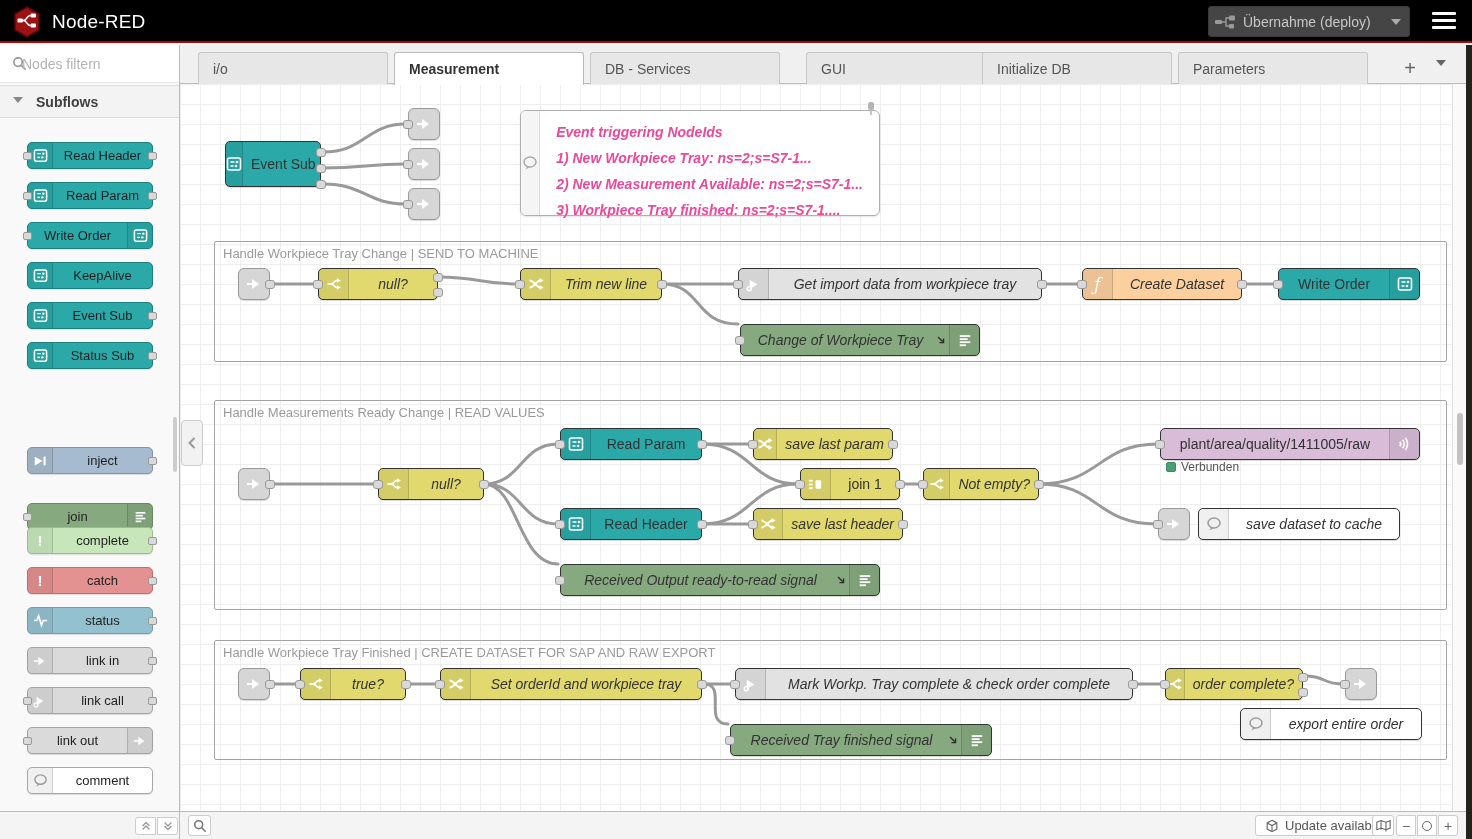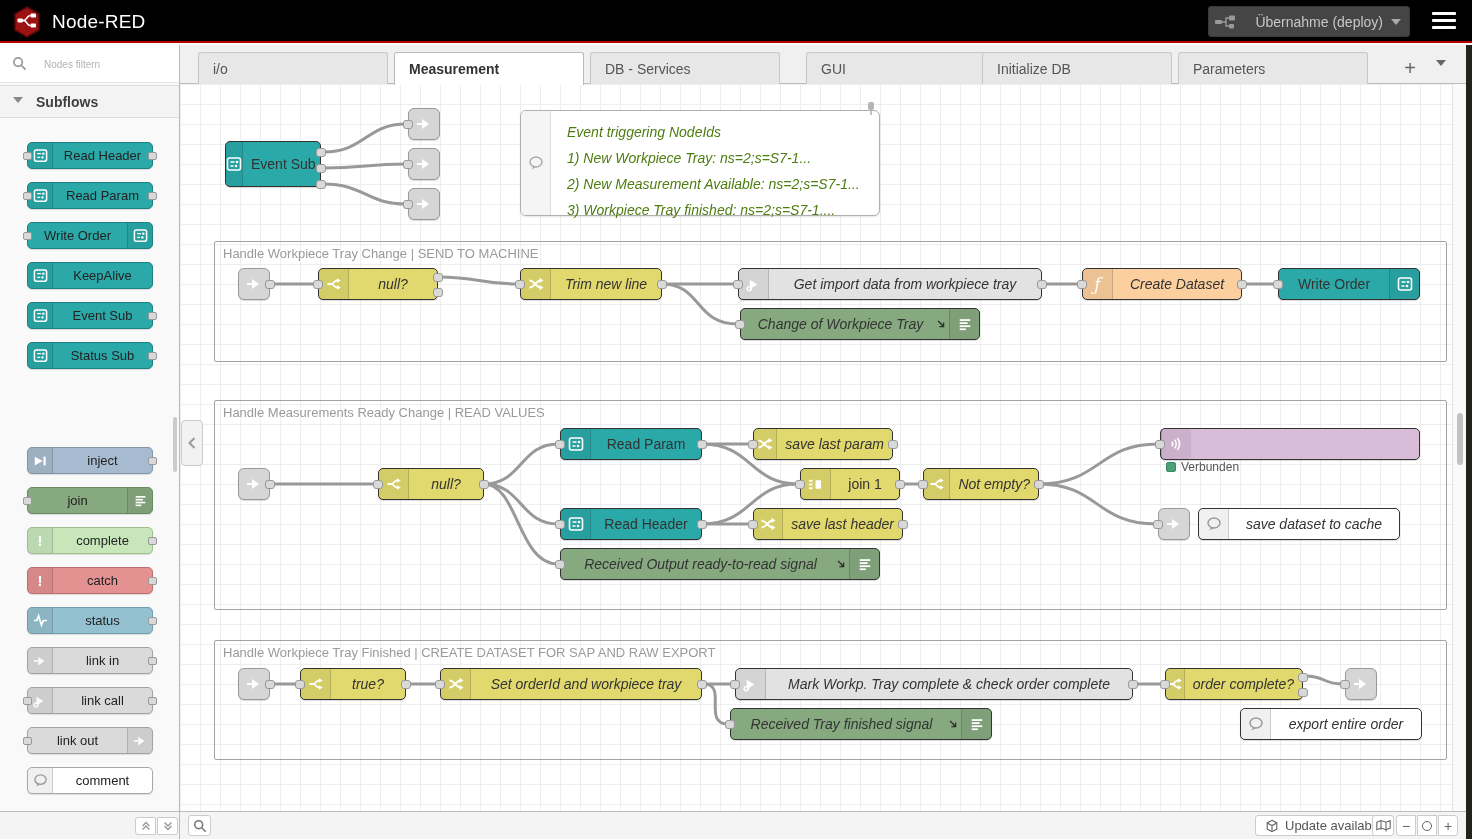--- a/index.html
+++ b/index.html
@@ -4,48 +4,48 @@
 <style>
   * { box-sizing: border-box; margin: 0; padding: 0; }
   html,body { width:1472px; height:839px; overflow:hidden; font-family:"Liberation Sans", sans-serif; background:#fff; }
 
   
   #header { position:absolute; left:0; top:0; width:1472px; height:43px; background:#000; border-bottom:2px solid #bb0000; z-index:50; }
   .logo { position:absolute; left:12px; top:6px; width:30px; height:32px; }
   .app-title { position:absolute; left:52px; top:11px; color:#fff; font-size:19px; letter-spacing:.2px; }
   .deploy-btn { position:absolute; right:62px; top:6px; height:31px; width:202px; background:#454545; border:1px solid #3a3a3a; border-radius:3px; display:flex; align-items:center; cursor:pointer; }
   .deploy-ic { width:34px; display:flex; justify-content:center; }
-  .deploy-label { color:#c7c7c7; font-size:14px; flex:1; text-align:right; }
+  .deploy-label { color:#c7c7c7; font-size:14px; flex:1; text-align:left; }
   .deploy-caret { width:26px; display:flex; justify-content:center; }
   .caret-tri { width:0; height:0; border-left:5px solid transparent; border-right:5px solid transparent; border-top:6px solid #aaa; }
   .burger { position:absolute; right:16px; top:12px; width:24px; cursor:pointer; }
   .burger i { display:block; height:3px; background:#fff; margin-bottom:4px; border-radius:1px; }
 
   
   #palette { position:absolute; left:0; top:45px; width:180px; height:766px; background:#f9f9f9; border-right:1px solid #bbb; z-index:10; }
   .psearch { position:absolute; left:0; top:0; width:179px; height:38px; background:#fff; border-bottom:1px solid #e5e5e5; }
   .psearch svg { position:absolute; left:12px; top:11px; }
-  .psearch input { position:absolute; left:44px; top:6px; width:140px; height:26px; border:none; outline:none; font-size:10px; color:#14532d; background:transparent; font-family:"Liberation Sans",sans-serif; }
+  .psearch input { position:absolute; left:22px; top:6px; width:140px; height:26px; border:none; outline:none; font-size:14px; color:#14532d; background:transparent; font-family:"Liberation Sans",sans-serif; }
   .psearch input::placeholder { color:#b3b3b3; }
   .psec { position:absolute; left:0; width:179px; height:33px; background:#f3f3f3; border-top:1px solid #ddd; border-bottom:1px solid #ddd; }
   .psec .chev { position:absolute; left:13px; top:11px; width:0; height:0; border-top:6px solid #888; border-left:5px solid transparent; border-right:5px solid transparent; }
   .psec .plbl { position:absolute; left:36px; top:8px; font-weight:bold; font-size:14px; color:#3f3f3f; }
   .pnode { position:absolute; left:27px; width:126px; height:27px; border-radius:5px; border:1px solid; display:flex; align-items:stretch; font-size:13px; color:#222; cursor:grab; box-shadow:0 1px 1px rgba(0,0,0,.12); }
   .pic { width:25px; display:flex; align-items:center; justify-content:center; background:rgba(0,0,0,.06); }
   .pic.l { border-right:1px solid rgba(0,0,0,.15); border-radius:4px 0 0 4px; }
   .pic.r { border-left:1px solid rgba(0,0,0,.15); border-radius:0 4px 4px 0; }
   .plab { flex:1; display:flex; align-items:center; justify-content:center; white-space:nowrap; }
   .pport { position:absolute; top:9px; width:9px; height:8px; background:#d9d9d9; border:1px solid #999; border-radius:2px; }
   .ppl { left:-5px; } .ppr { right:-5px; }
   .pscroll { position:absolute; right:2px; top:372px; width:4px; height:55px; background:#ccc; border-radius:2px; }
 
   
   .c-subflow { background:#2ba9a9; border-color:#1c8180; }
   .c-inject { background:#a6bbcf; border-color:#8196a8; }
-  .c-debug { background:#87a980; border-color:#688a61; }
+  .c-debug { background:#87a980; border-color:#688a61;margin-top:16px; }
   .c-complete { background:#c7e7bb; border-color:#9cbf8d; }
   .c-catch { background:#e49191; border-color:#bd6f6f; }
   .c-status { background:#94c1d0; border-color:#719dae; }
   .c-link { background:#dadada; border-color:#a3a3a3; }
   .c-comment { background:#ffffff; border-color:#a8a8a8; }
   .c-yellow { background:#e2d96e; border-color:#b3a94a; }
   .c-gray { background:#e2e2e2; border-color:#9c9c9c; }
   .c-func { background:#fbcf9e; border-color:#cf9e63; }
   .c-mqtt { background:#d8bcd8; border-color:#aa87aa; }
 
@@ -76,21 +76,21 @@
   .it .flab { font-style:italic; }
   .fport { position:absolute; width:10px; height:9px; background:#d9d9d9; border:1px solid #999; border-radius:3px; z-index:4; }
   .fpl { left:-6px; top:11px; } .fpr { right:-6px; top:11px; }
   .dbg-arrow { display:flex; align-items:center; margin-left:-4px; margin-right:2px; }
 
   .lsq { position:absolute; width:32px; height:32px; border-radius:6px; background:#d6d6d6; border:1px solid #999; display:flex; align-items:center; justify-content:center; z-index:3; box-shadow:0 1px 1px rgba(0,0,0,.15); cursor:pointer; }
 
   
   .note { position:absolute; background:#fff; border:1px solid #b0b0b0; border-radius:6px; display:flex; z-index:3; box-shadow:0 1px 2px rgba(0,0,0,.1); }
   .note-strip { width:30px; background:#f5f5f5; border-right:1px solid #ddd; border-radius:5px 0 0 5px; display:flex; align-items:center; justify-content:center; }
-  .note-body { flex:1; padding:8px 16px; font-style:italic; font-size:14px; color:#4d7c0f; }
+  .note-body { flex:1; padding:8px 16px; font-style:italic; font-size:14px; color:#ec4899;font-weight:bold; }
   .note-body div { line-height:26px; white-space:nowrap; }
   .pin { position:absolute; z-index:4; }
 
   .mstatus { position:absolute; display:flex; align-items:center; font-size:12px; color:#555; z-index:3; }
   .mdot { width:10px; height:10px; background:#4aa077; border:1px solid #3a8a63; border-radius:2px; margin-right:5px; }
 
   
   #phandle { position:absolute; left:181px; top:420px; width:22px; height:46px; background:#f2f2f2; border:1px solid #ccc; border-radius:4px; z-index:12; color:#999; font-size:14px; display:flex; align-items:center; justify-content:center; cursor:pointer; }
 
   
@@ -648,20 +648,21 @@
           <path d="M11 2.2l3.8 2.3L11 6.8z" fill="currentColor"></path>
           <path d="M11 9.2l3.8 2.3L11 13.8z" fill="currentColor"></path>
         </svg>
       </span>
     <span class="flab">Not empty?</span>
     <span class="fport fpr"></span>
   </div>
 
   <div class="fnode c-mqtt" style="left:980px;top:344px;width:260px">
     <span class="fport fpl"></span>
+    <span class="flab">plant/area/quality/1411005/raw</span>
     <span class="fic r wicon">
         <svg width="15" height="16" viewBox="0 0 16 16" fill="none" stroke="currentColor" stroke-width="1.7">
           <path d="M3 5.5a4 4 0 010 5M6 3.5a7 7 0 010 9M9 1.5a10.5 10.5 0 010 13"></path>
         </svg>
       </span>
   </div>
   <div class="mstatus" style="left:986px;top:376px">
     <span class="mdot"></span>
     <span>Verbunden</span>
   </div>

